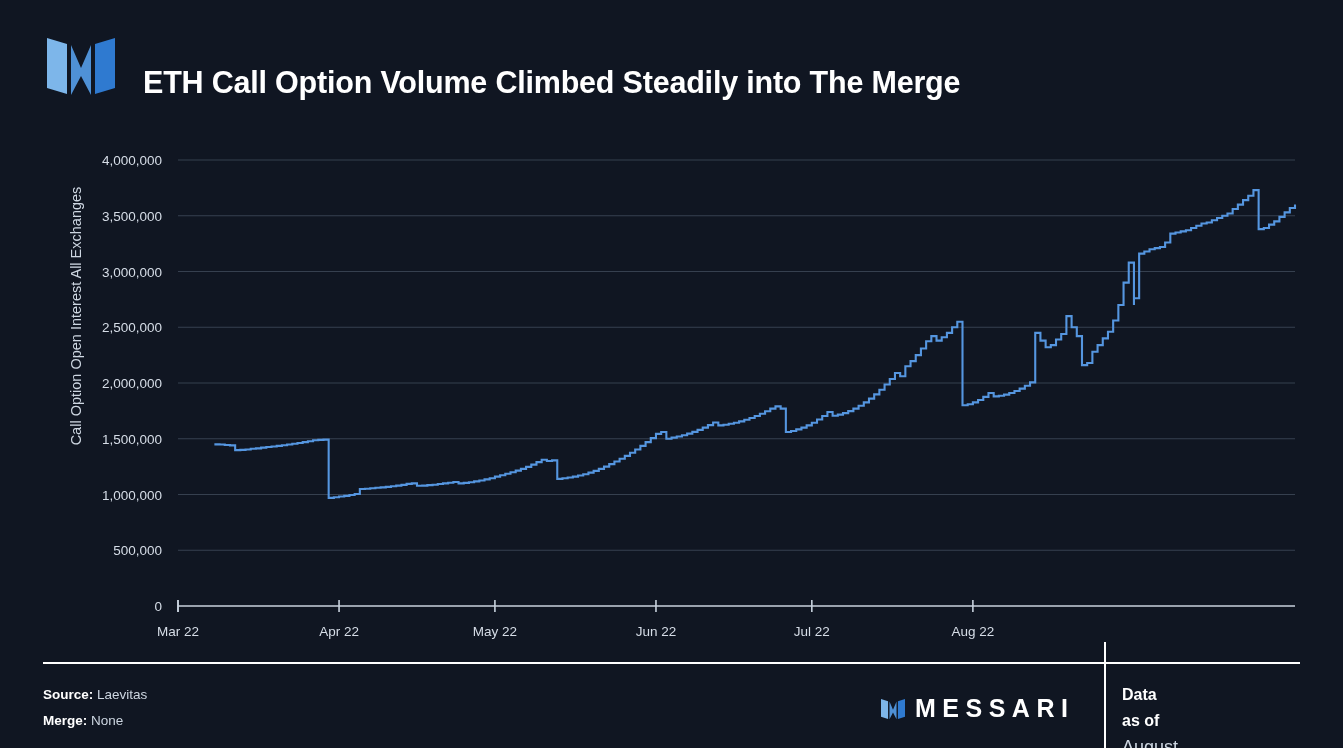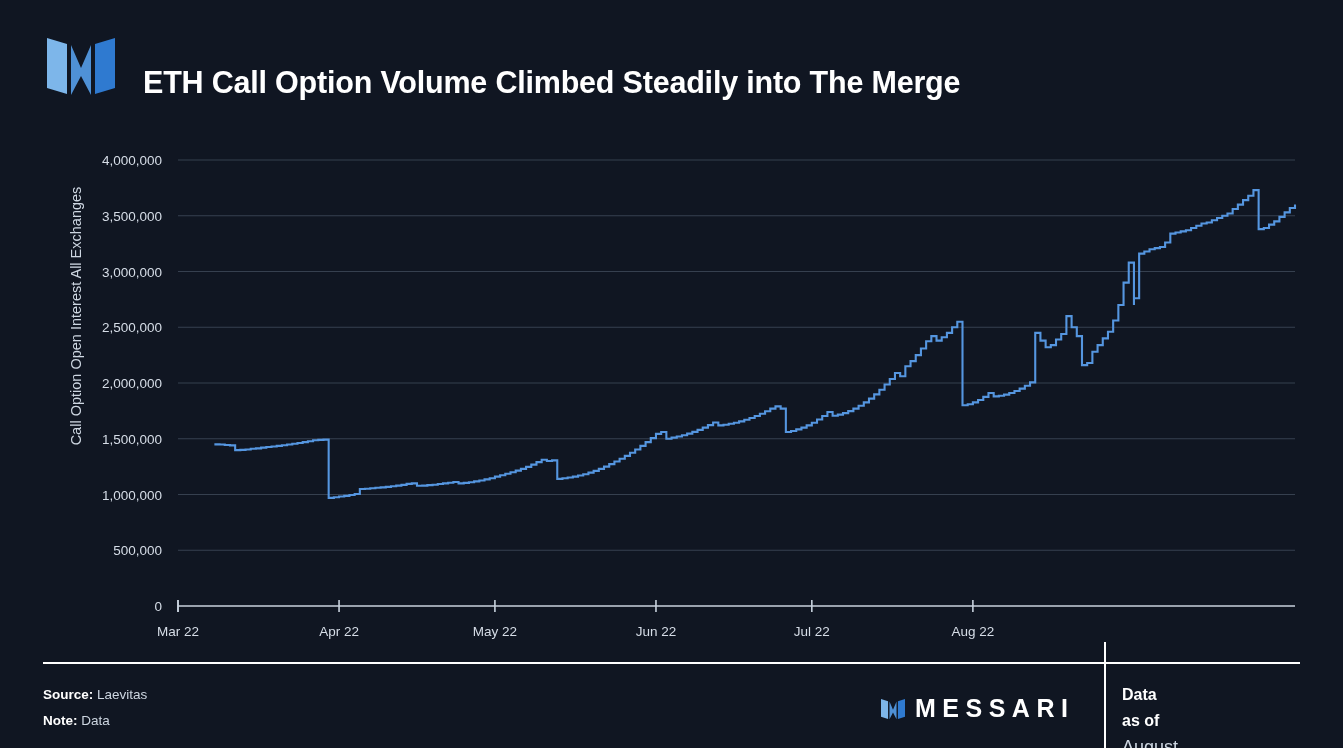--- a/index.html
+++ b/index.html
@@ -123,22 +123,22 @@
 
   <div class="footer">
     <div class="footer-rule"></div>
 
     <div class="footer-left">
       <div class="footer-line">
         <b>Source:</b>
         <span>Laevitas</span>
       </div>
       <div class="footer-line">
-        <b>Note:</b>
-        <span>Data</span>
+        <b>Merge:</b>
+        <span>None</span>
       </div>
     </div>
 
     <div class="messari-brand">
       <svg class="messari-mark" viewBox="0 0 72 68">
         <polygon points="2,6 22,12 22,62 2,56" fill="#7db6ea"></polygon>
         <polygon points="26,13 36,36 46,13 46,63 36,44 26,63" fill="#4f91d6"></polygon>
         <polygon points="50,12 70,6 70,56 50,62" fill="#2f7ad0"></polygon>
       </svg>
       <div class="messari-word">MESSARI</div>

